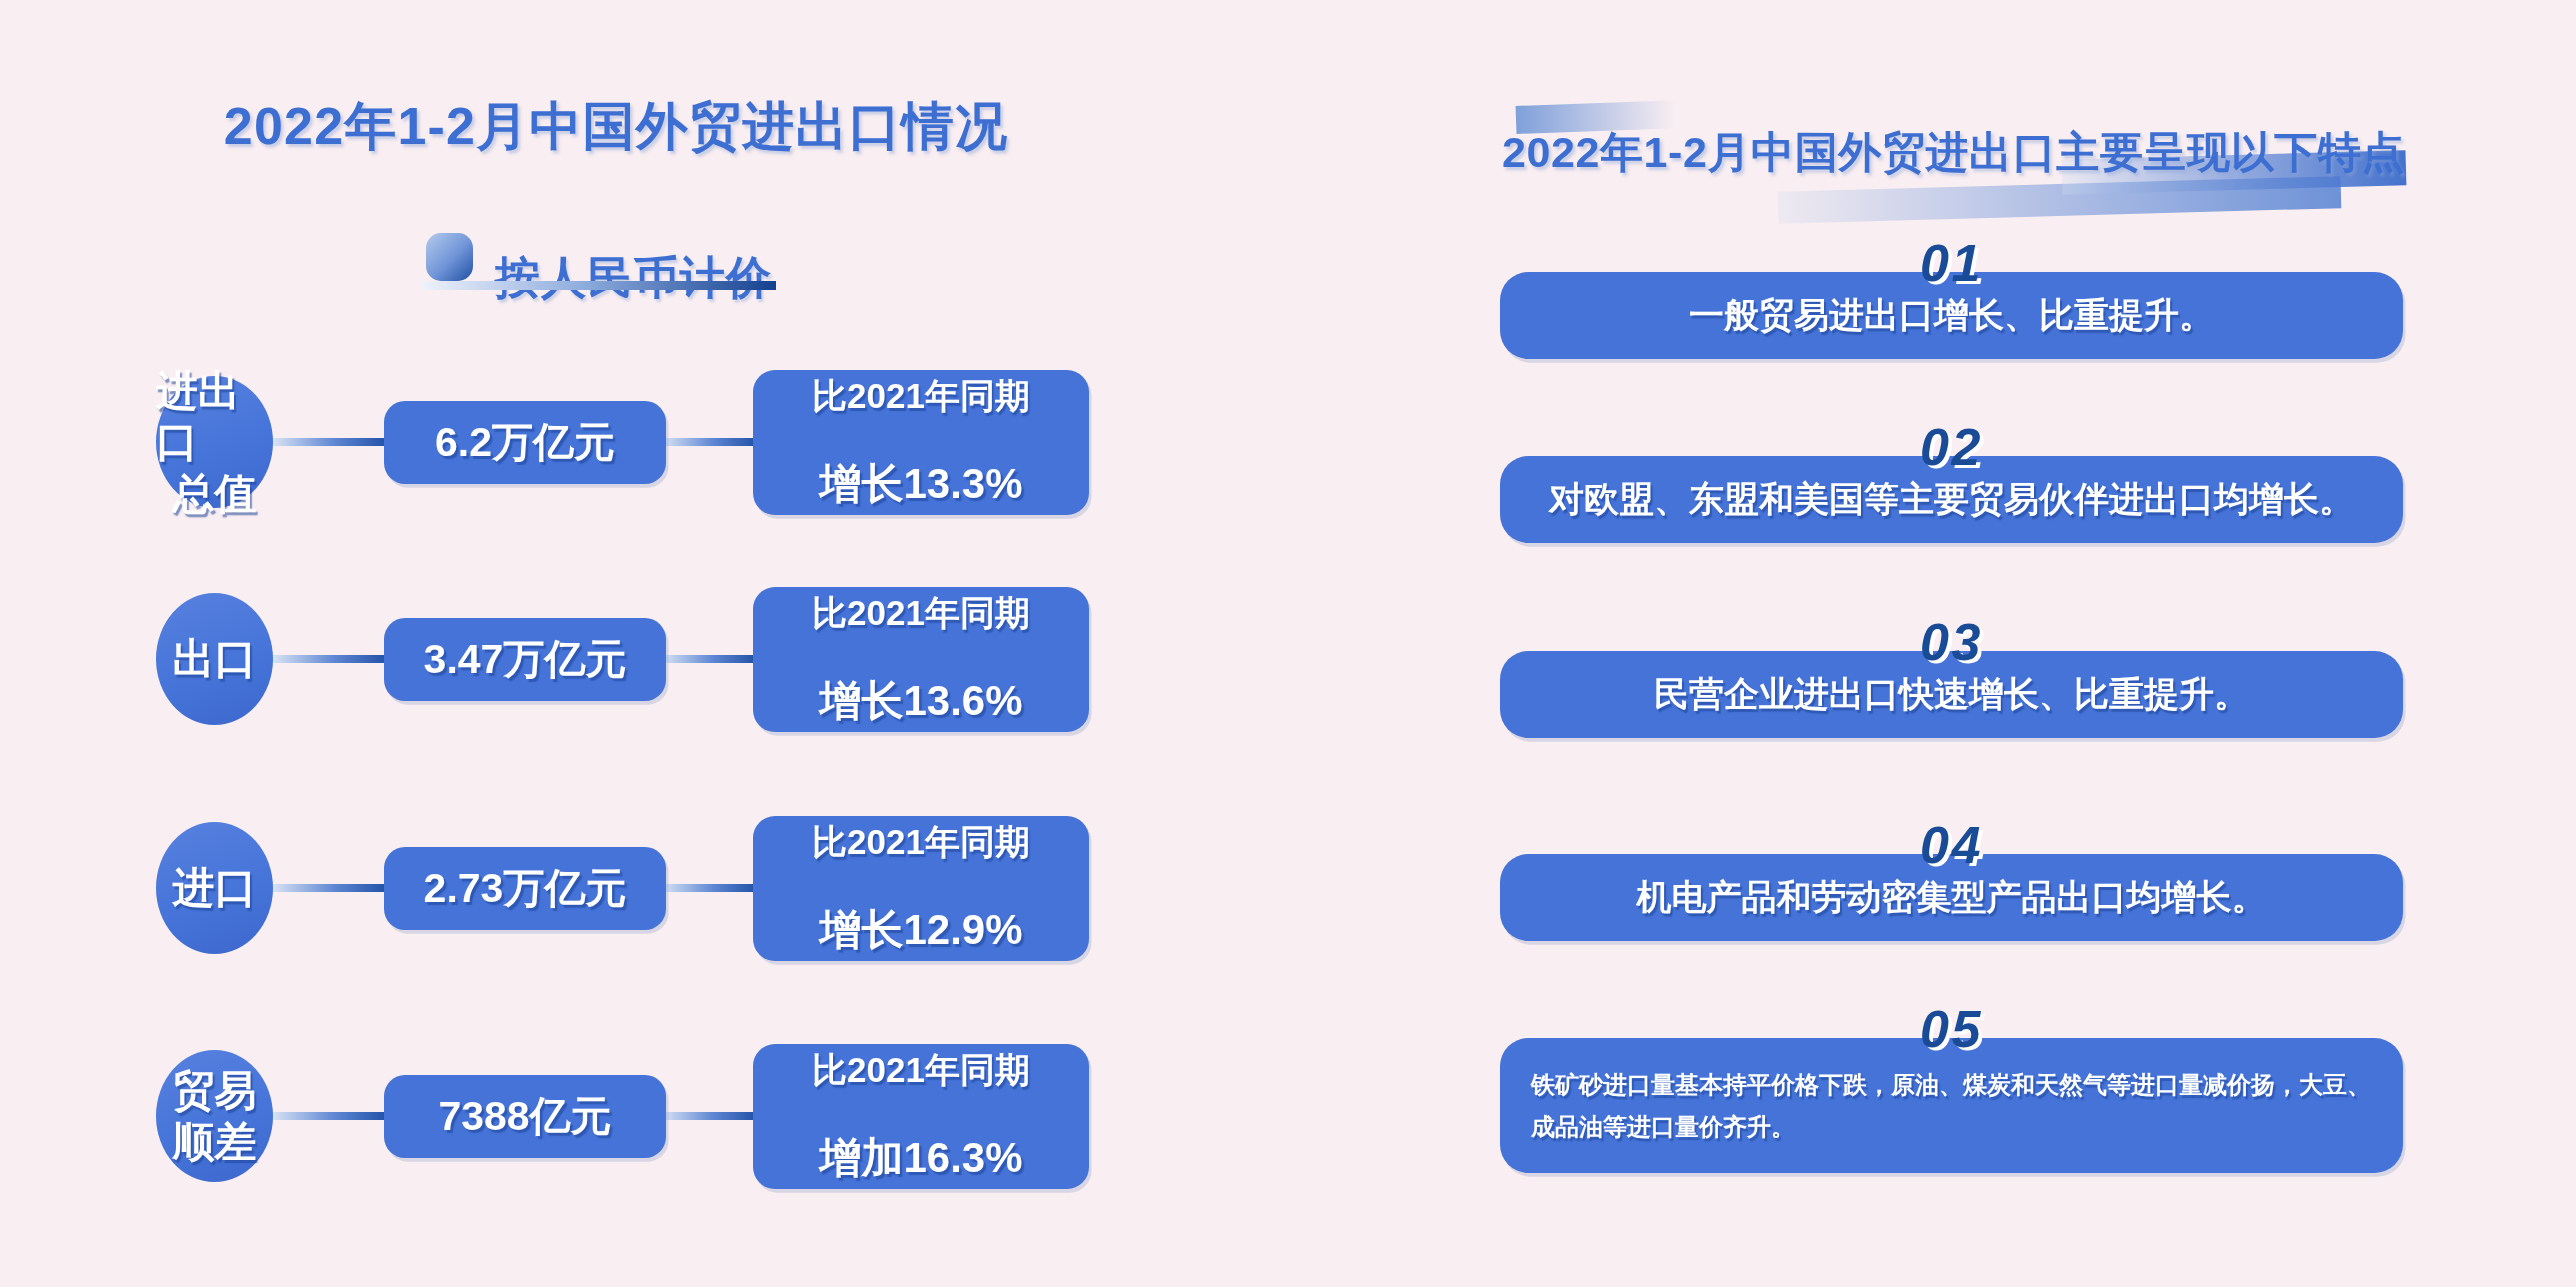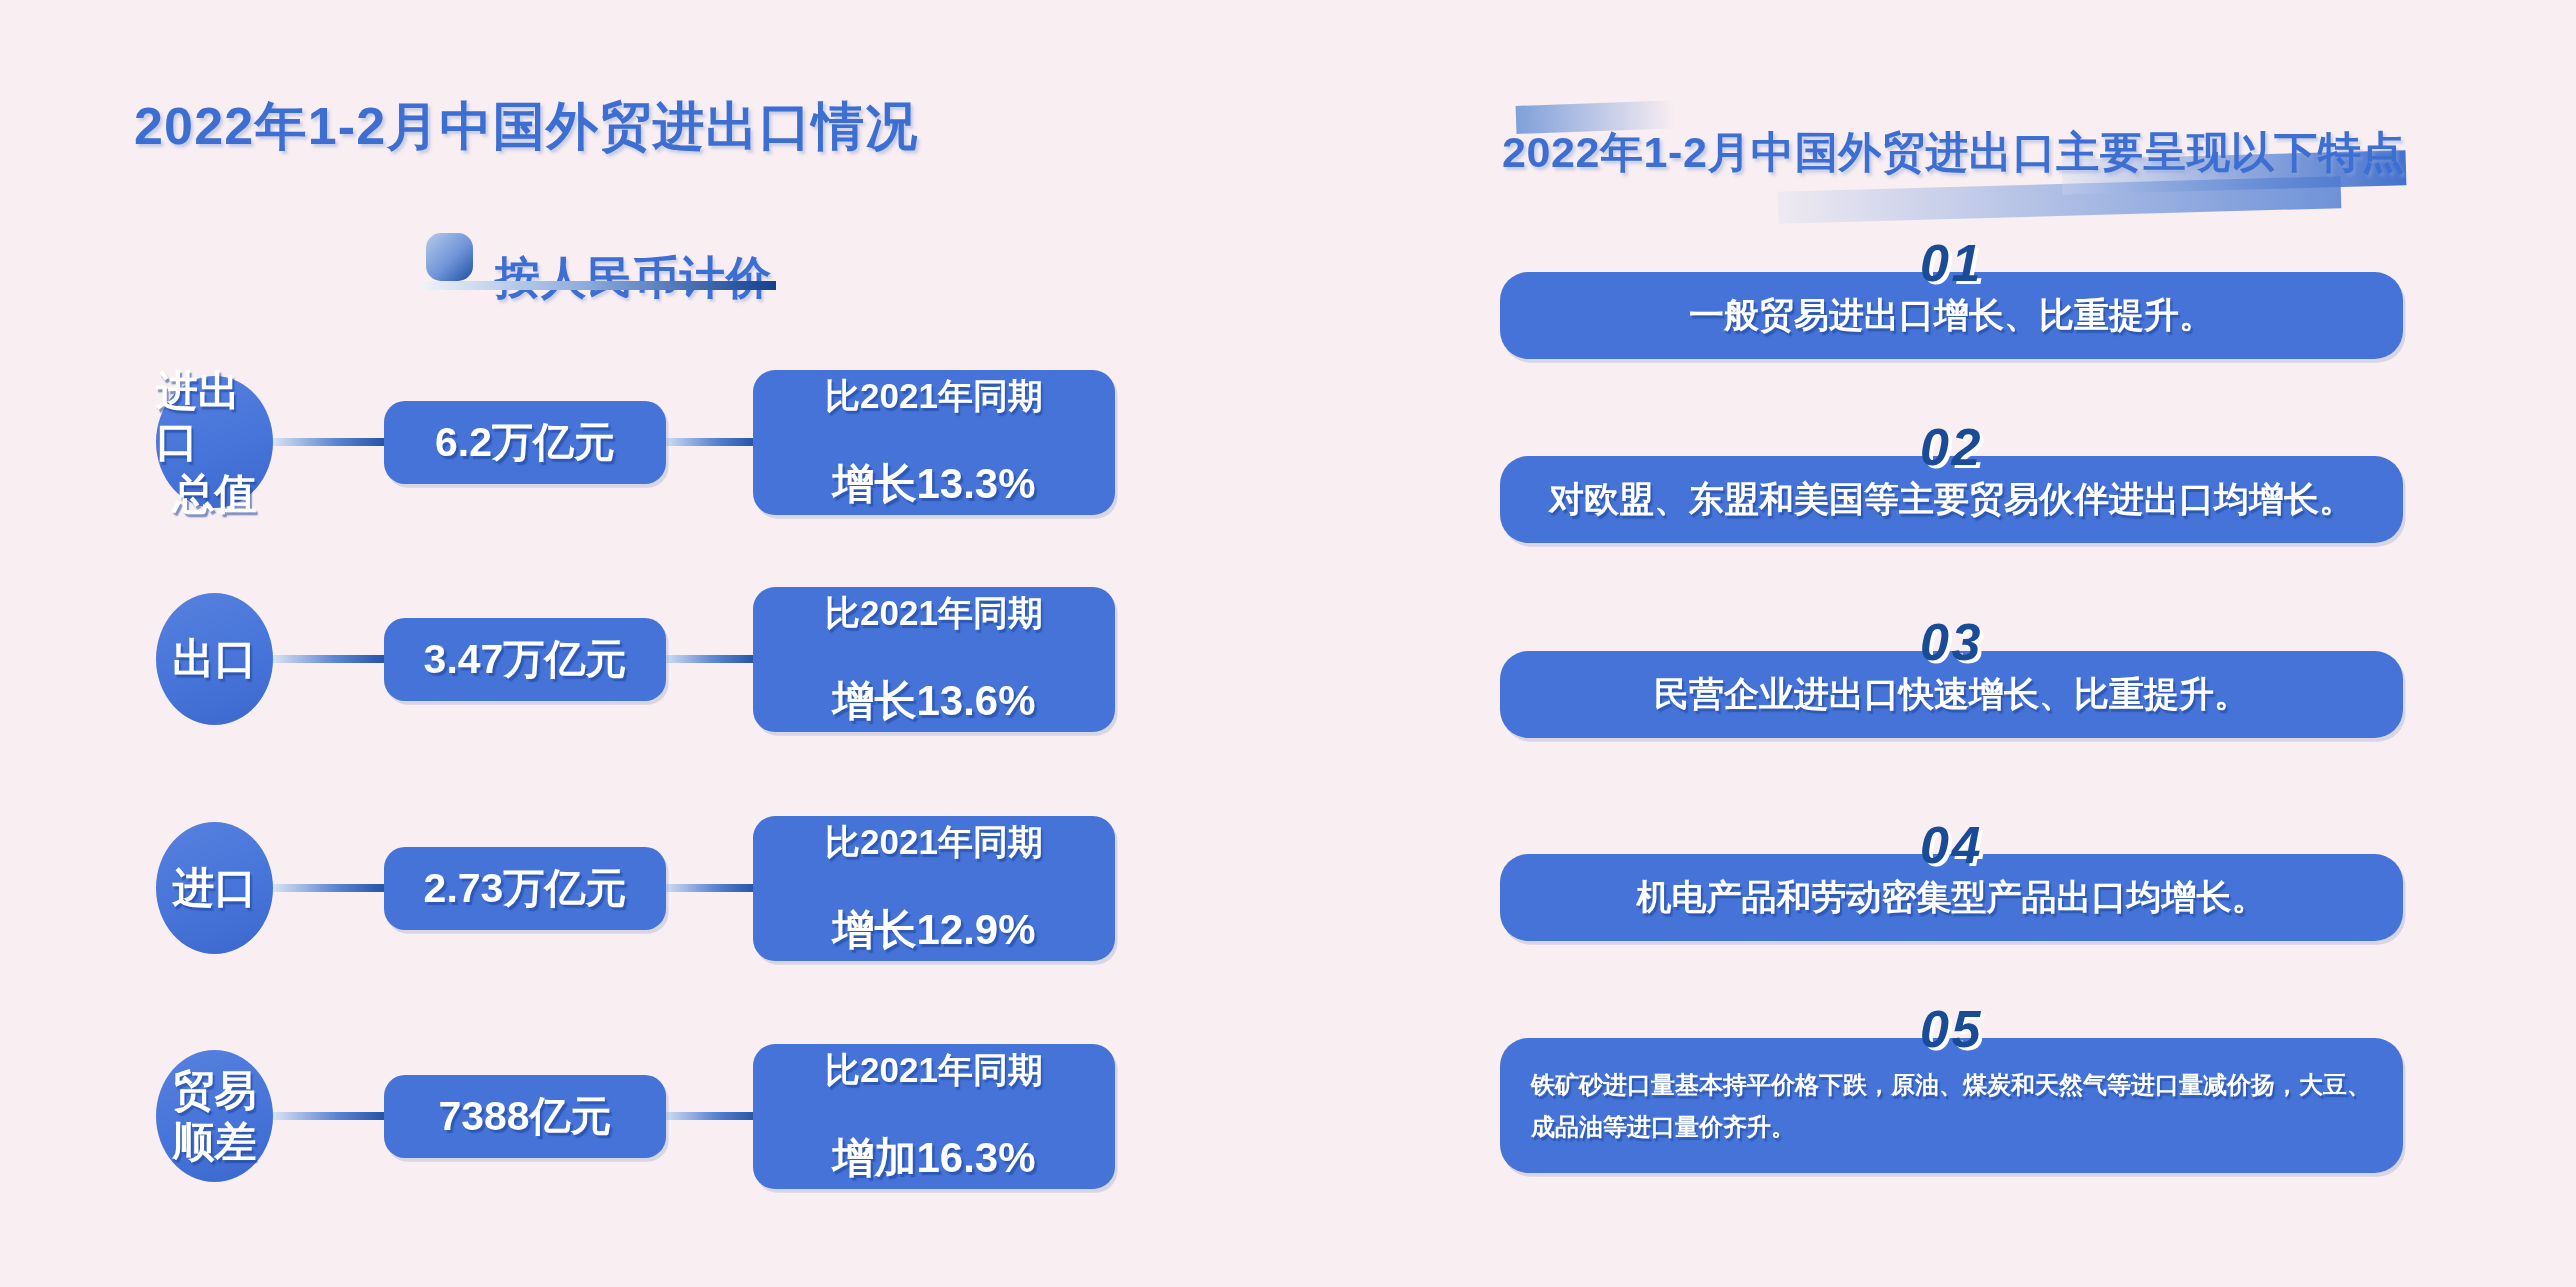--- a/index.html
+++ b/index.html
@@ -11,20 +11,21 @@
     position:relative;
     width:2576px;height:1288px;
     background:#f9eef1;
     overflow:hidden;
   }
   [data-bind]:empty{display:none;}
 
   
   .left-title{
     position:absolute;left:134px;top:98px;width:964px;
+    text-align:center;
     font-size:52px;font-weight:800;color:#3d6ed2;
     letter-spacing:1.2px;line-height:1.1;
     text-shadow:2.5px 3.1px 3.1px rgba(140,165,215,0.45);
   }
   .subtitle-group{position:absolute;left:422px;top:229px;width:371px;height:68px;}
   .subtitle-icon{
     position:absolute;left:3.7px;top:3.7px;width:47px;height:48px;
     border-radius:15px;
     background:linear-gradient(135deg,#b6cbeb 0%,#6f94d8 55%,#1e4fa3 100%);
   }
@@ -61,21 +62,21 @@
     width:282px;height:83px;border-radius:21px;
     background:#4573d8;
     box-shadow:2.5px 3.7px 0 rgba(120,140,190,0.25);
     display:flex;align-items:center;justify-content:center;
     color:#fff;font-size:41px;font-weight:800;
     text-shadow:2.5px 2.5px 1.2px rgba(28,66,150,0.55);
     z-index:2;
   }
   .compare-box{
     position:absolute;left:753px;top:calc(var(--cy) - 72px);
-    width:362px;height:145px;border-radius:22px;
+    width:336px;height:145px;border-radius:22px;
     background:#4573d8;
     box-shadow:2.5px 3.7px 0 rgba(120,140,190,0.25);
     display:flex;flex-direction:column;align-items:center;justify-content:center;
     gap:8.7px;color:#fff;z-index:2;
   }
   .cmp-prefix{
     font-size:35px;font-weight:600;
     text-shadow:1.9px 2.5px 1.2px rgba(28,66,150,0.55);
   }
   .cmp-change{

